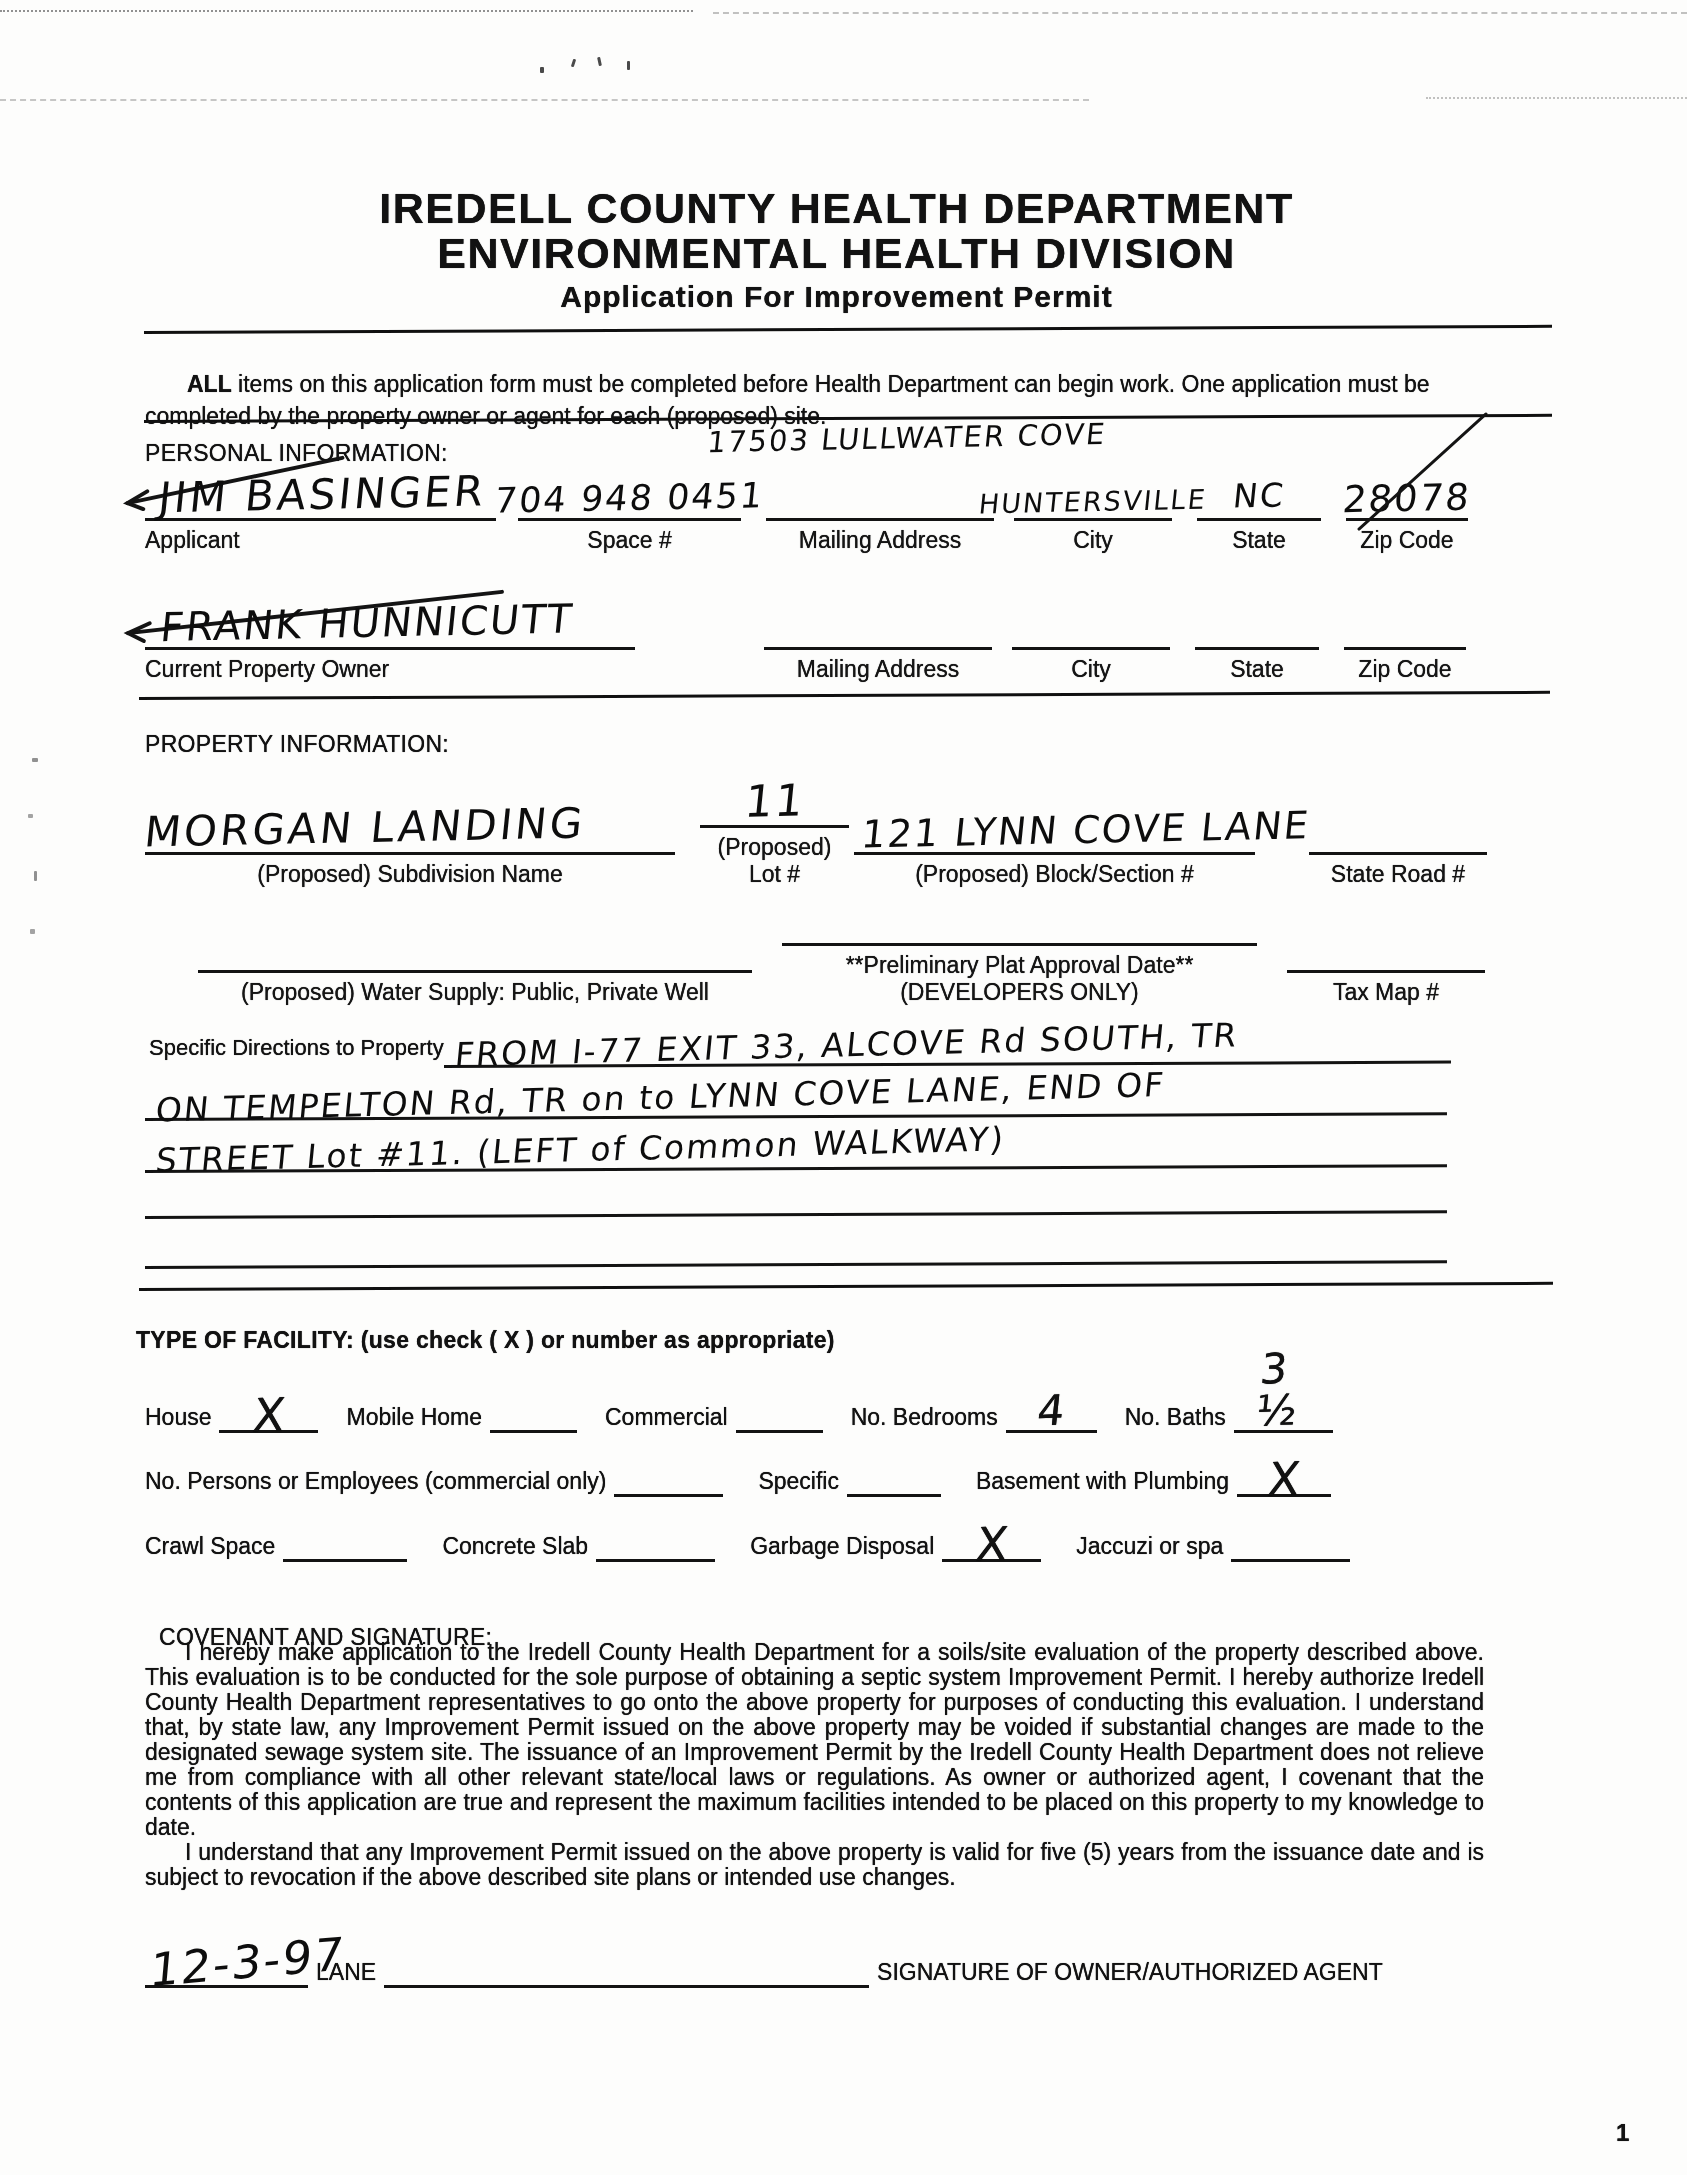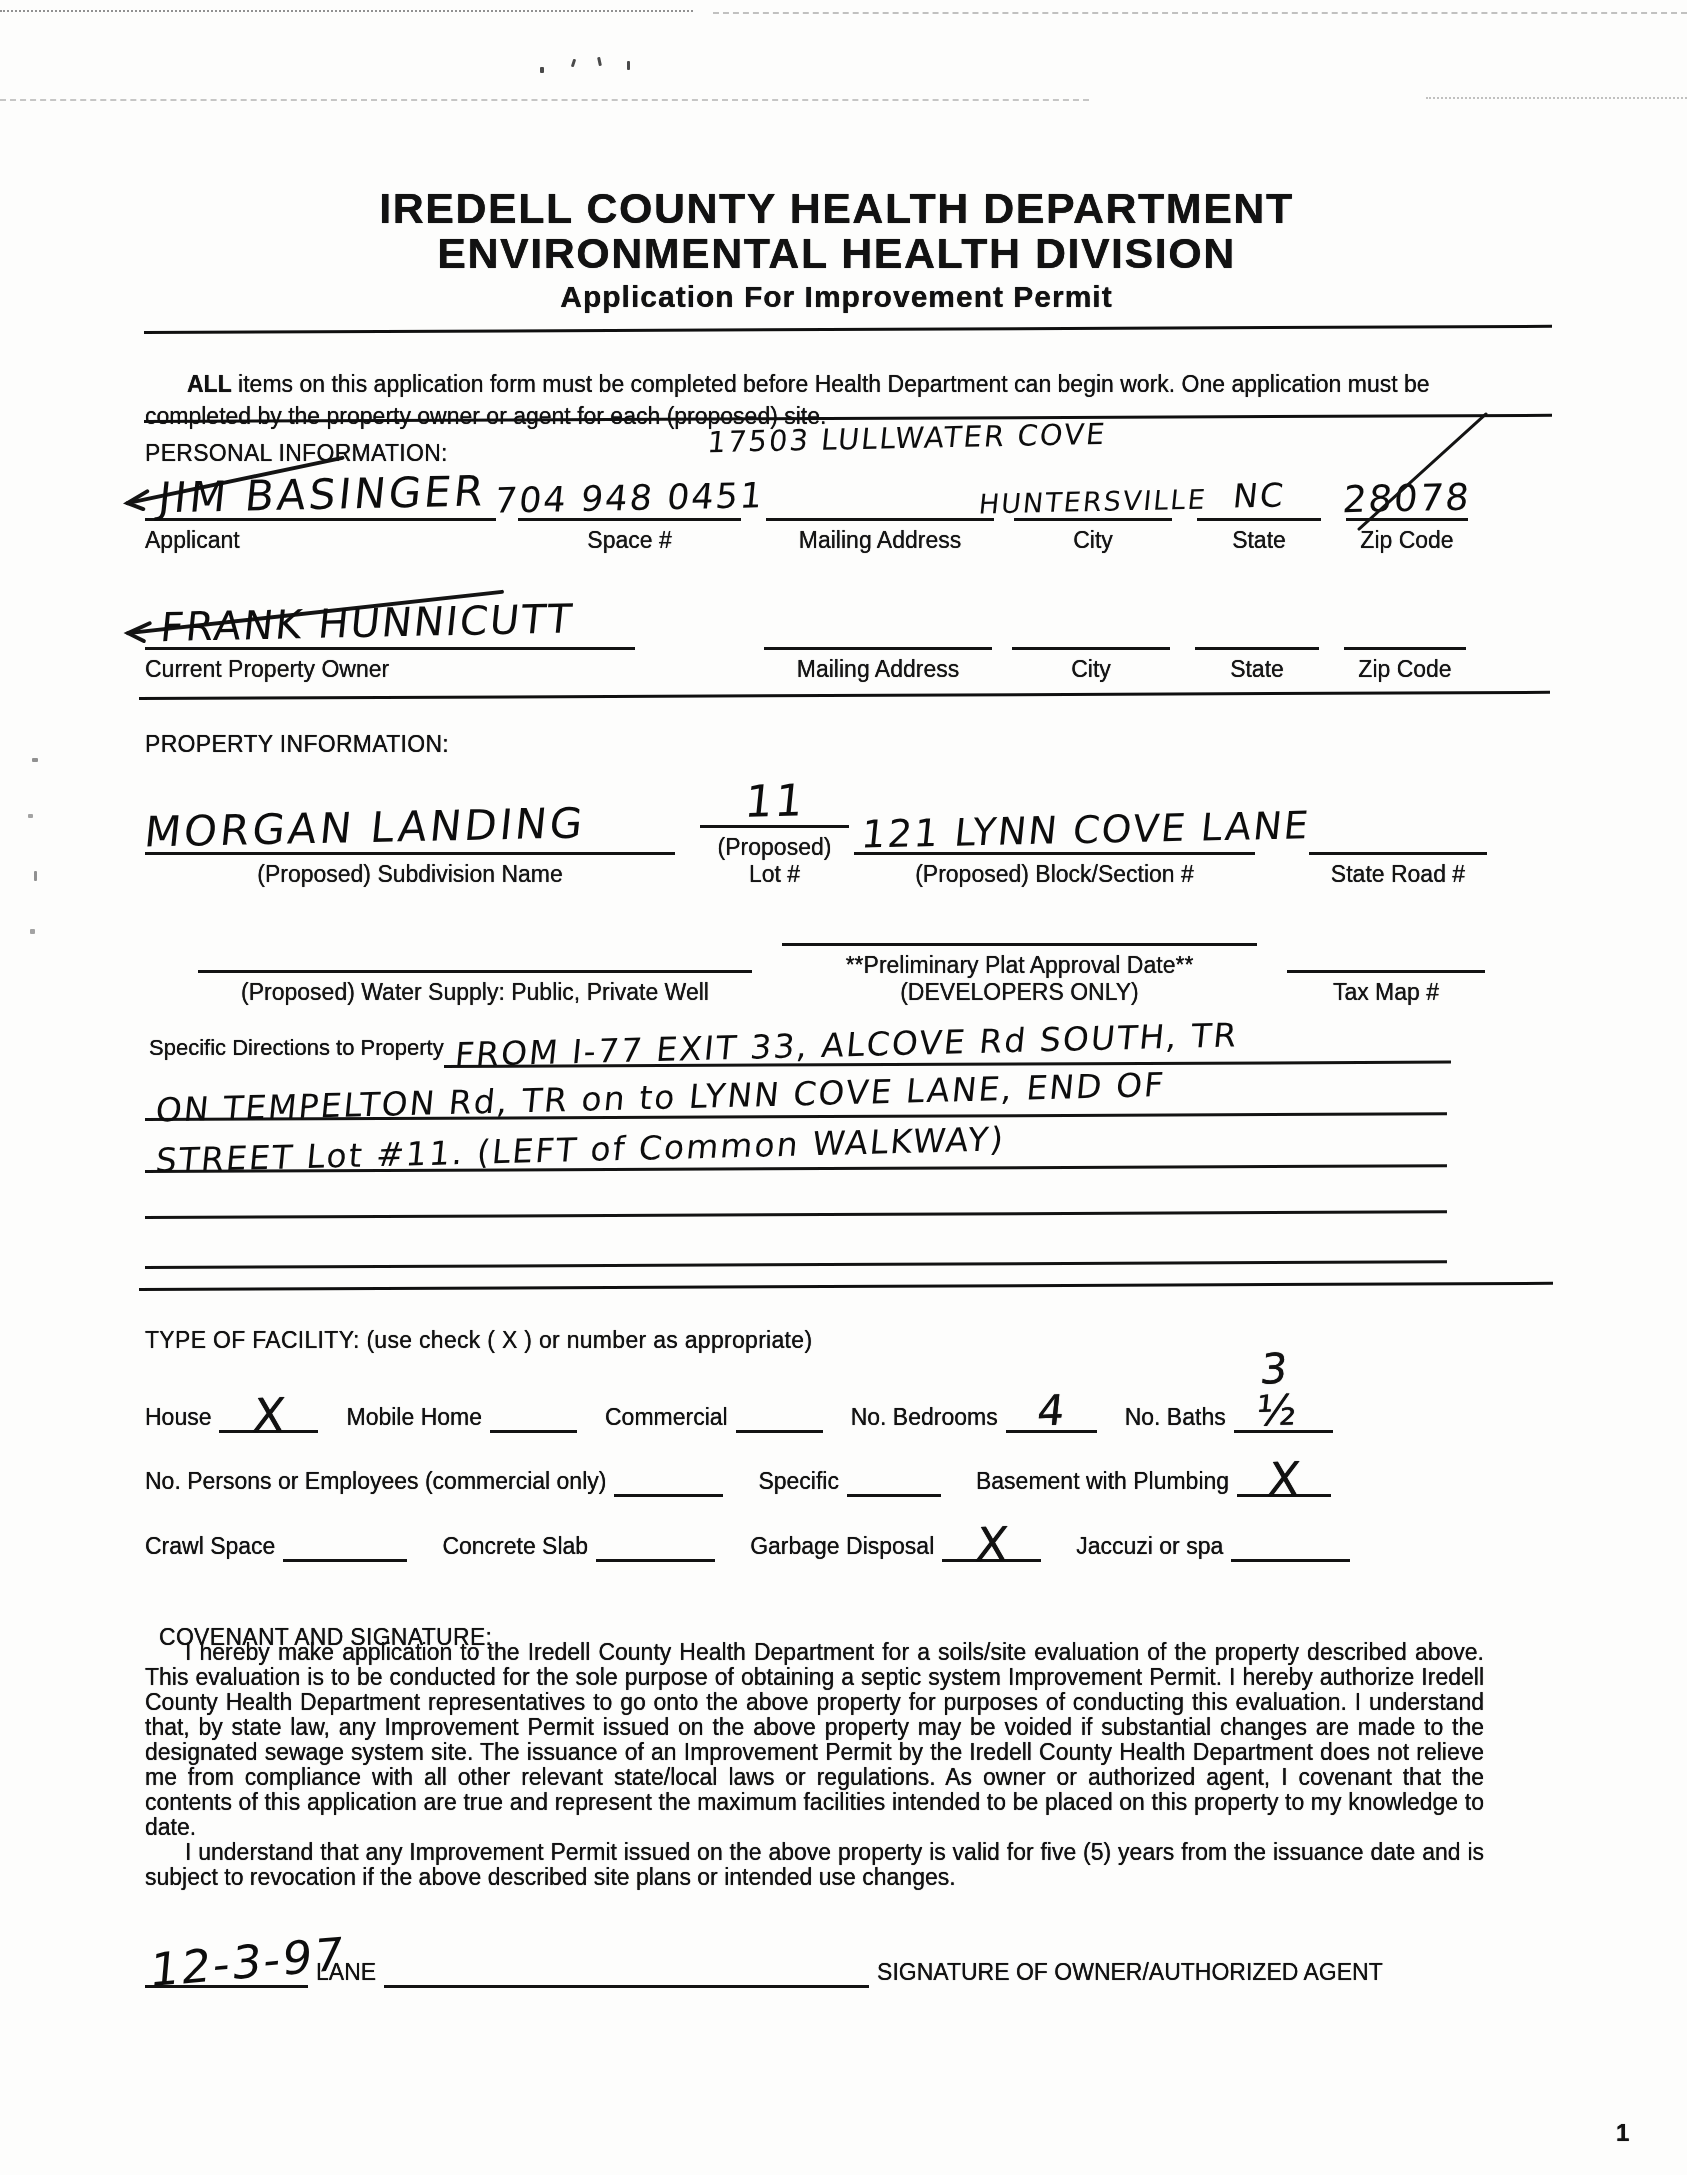--- a/index.html
+++ b/index.html
@@ -246,21 +246,21 @@
   <div class="dirfull" style="top:1073px;width:1302px;height:45px;">
     <span class="hw dirhw">ON TEMPELTON Rd, TR on to LYNN COVE LANE, END OF</span>
   </div>
   <div class="dirfull" style="top:1125px;width:1302px;height:45px;">
     <span class="hw dirhw">STREET Lot #11. (LEFT of Common WALKWAY)</span>
   </div>
   <div class="dirfull" style="top:1172px;width:1302px;height:44px;"></div>
   <div class="dirfull" style="top:1222px;width:1302px;height:44px;"></div>
   <div class="rule" style="top:1288px;left:139px;width:1414px;"></div>
 
-  <div class="sec-title print" style="top:1327px;left:145px;">TYPE OF FACILITY: (use check ( X ) or number as appropriate)</div>
+  <div class="sec-title print" style="top:1327px;left:136px;font-weight:bold;">TYPE OF FACILITY: (use check ( X ) or number as appropriate)</div>
 
   <div class="facrow print" style="top:1386px;height:47px;">
     <span class="faclab">House</span>
     <span class="facline" style="width:99px;">
       <span class="facval">X</span>
     </span>
     <span class="faclab">Mobile Home</span>
     <span class="facline" style="width:87px;">
       <span class="facval"></span>
     </span>

